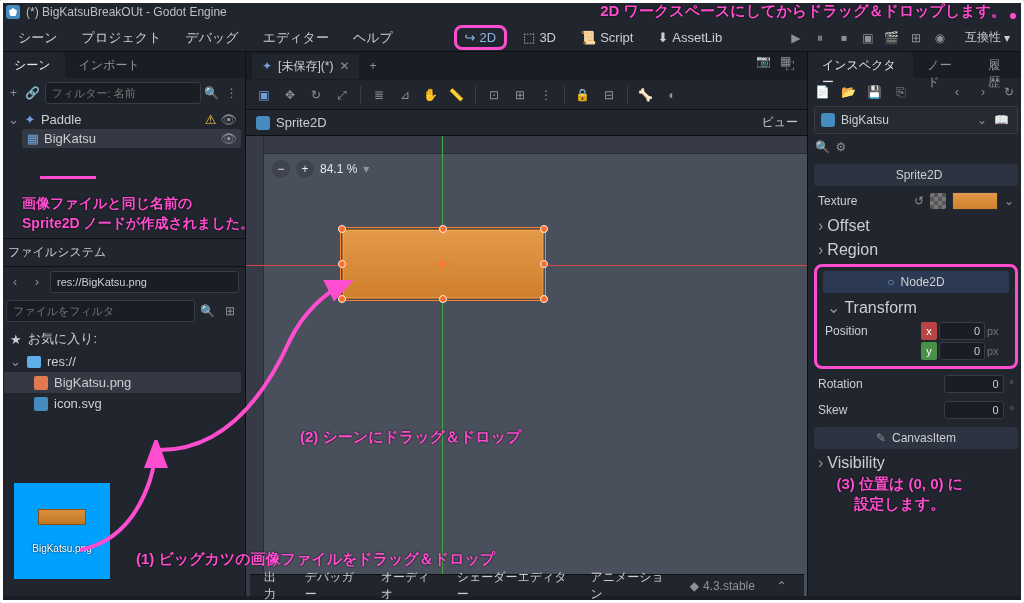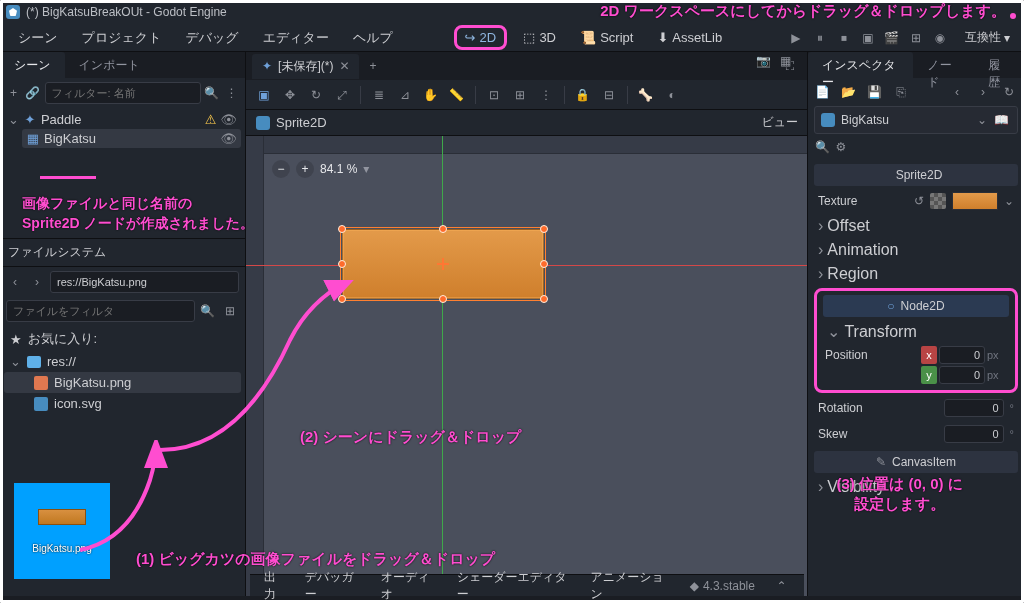--- a/index.html
+++ b/index.html
@@ -340,21 +340,20 @@
       <span>Sprite2D</span>
     </div>
     <div class="prop-row">
       <span class="label">Texture</span>
       <span style="color:#8e9199">↺</span>
       <span class="checker"></span>
       <span class="texture-thumb"></span>
       <span style="color:#8e9199">⌄</span>
     </div>
     <div class="prop-group">Offset</div>
-    <div class="prop-group">Animation</div>
     <div class="prop-group">Region</div>
 
     <div class="node2d-box">
       <div class="class-header node2d">
         <span style="color:#6fa0d8">○</span> 
           <span>Node2D</span>
       </div>
       <div class="prop-group open">Transform</div>
       <div class="pos-grid">
         <span>Position</span>

